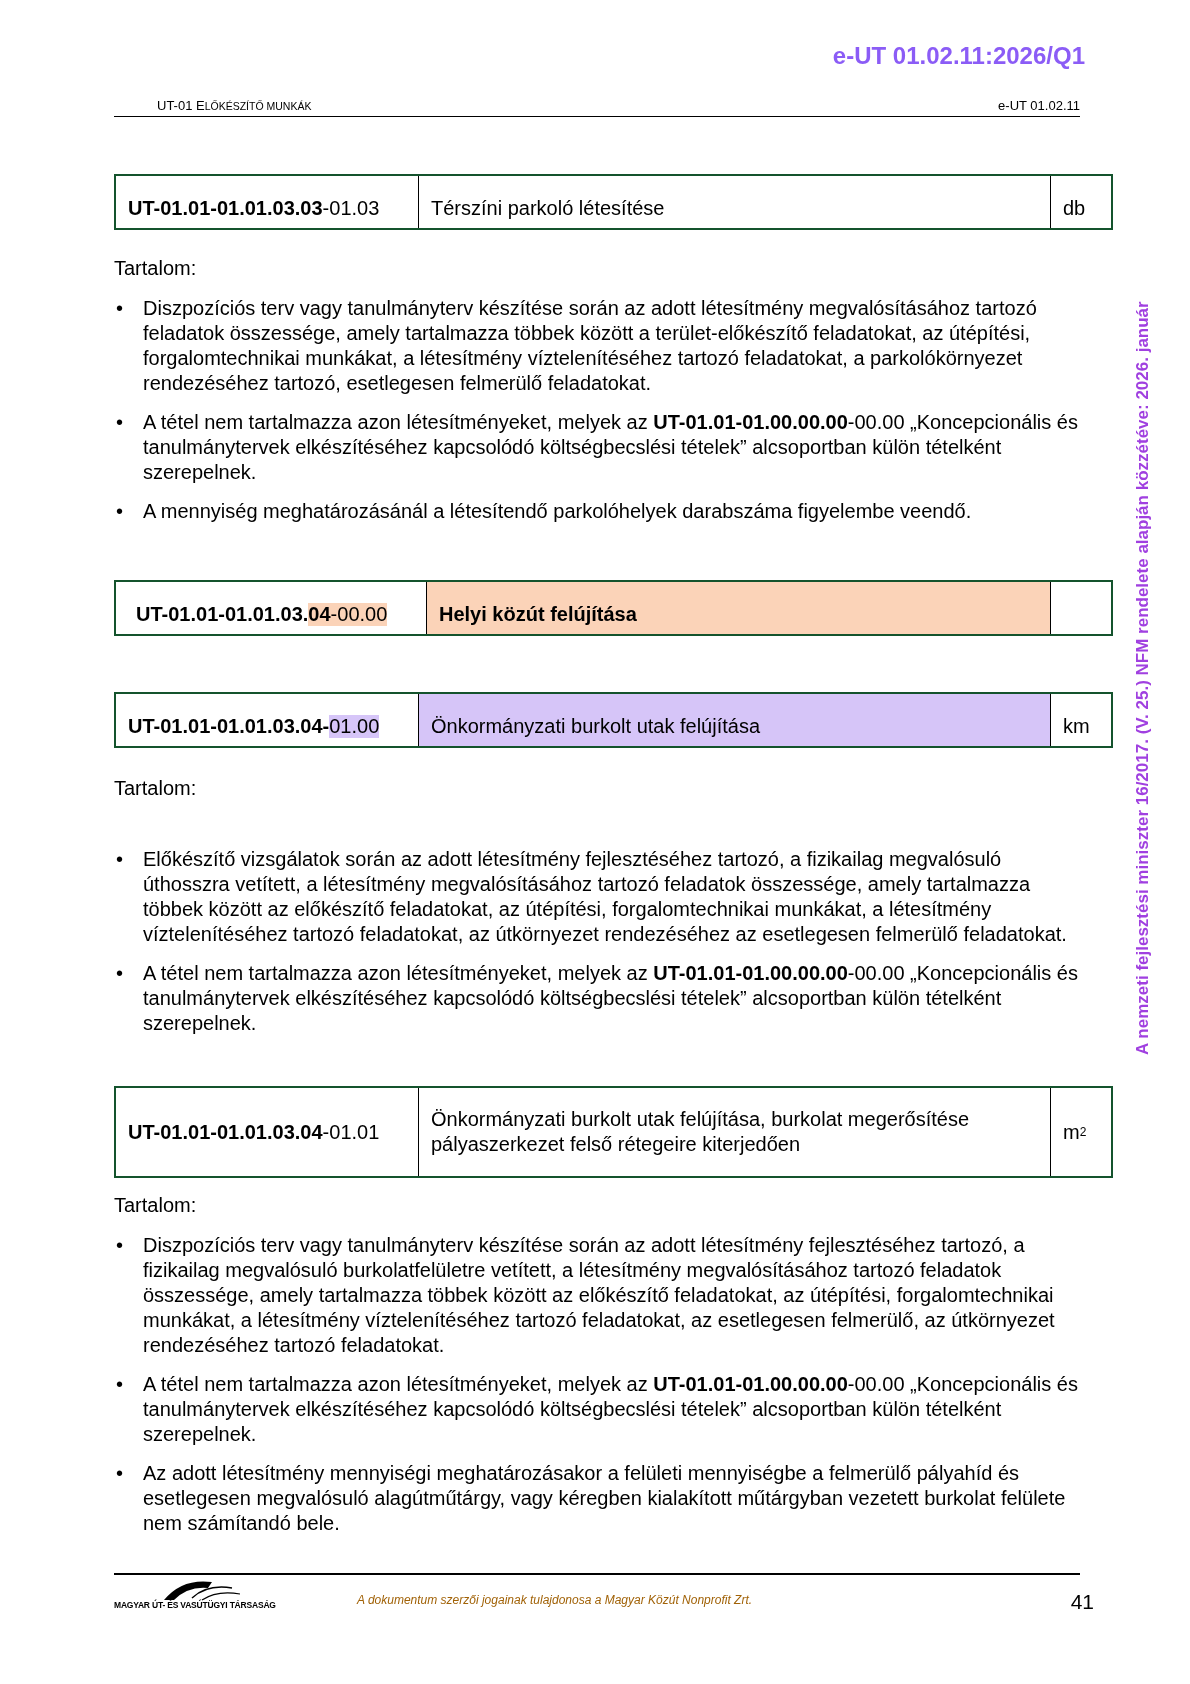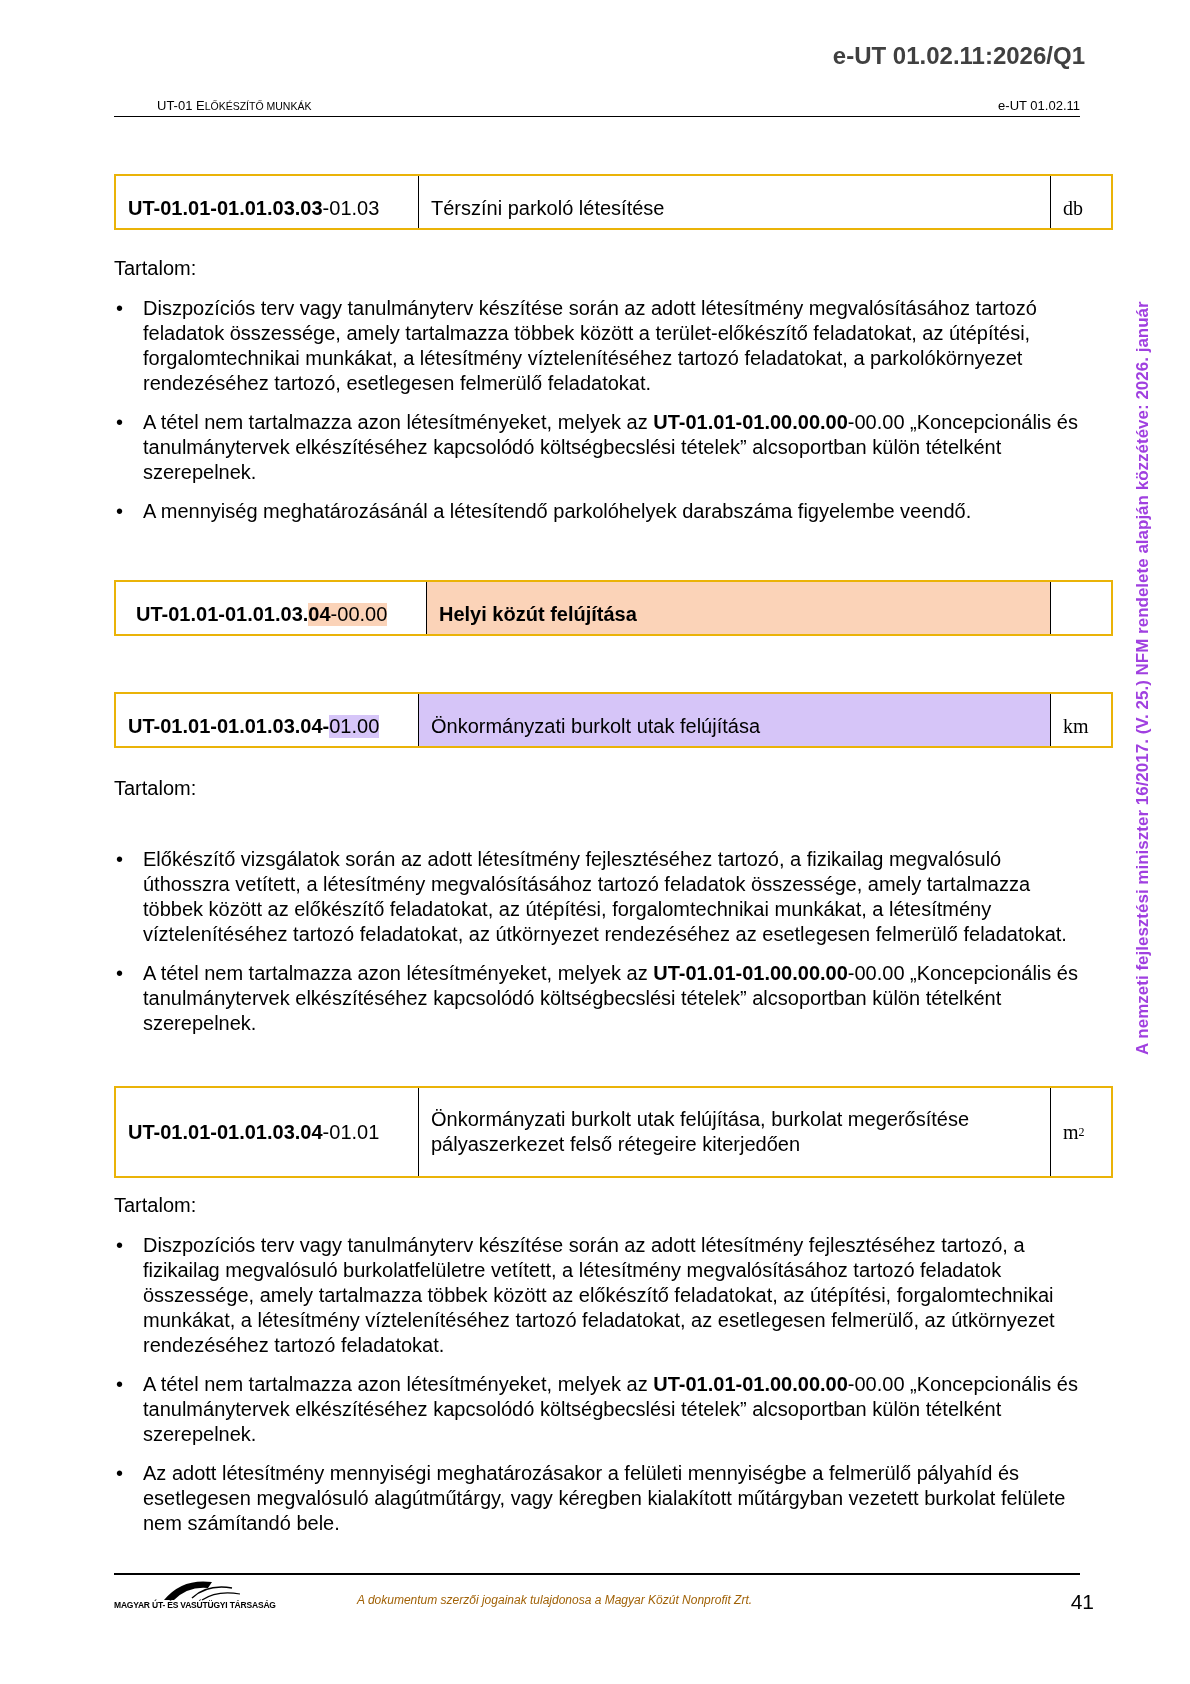--- a/index.html
+++ b/index.html
@@ -1,27 +1,27 @@
 <!DOCTYPE html>
 <html><head>
 <meta charset="utf-8">
 <style>
   html, body { margin: 0; padding: 0; background: #ffffff; }
   body { width: 1190px; height: 1684px; position: relative; font-family: "Liberation Sans", sans-serif; color: #000; overflow: hidden; }
-  .top-code { position: absolute; right: 105px; top: 42px; font-size: 24px; font-weight: bold; color: #404040; }
+  .top-code { position: absolute; right: 105px; top: 42px; font-size: 24px; font-weight: bold; color: #8b5cf6; }
   .hdr { position: absolute; left: 114px; top: 96px; width: 966px; height: 20px; border-bottom: 1.5px solid #000; font-size: 13px; }
   .hdr-left { position: absolute; left: 0; top: 2px; margin-left: 43px; }
   .hdr-left .big { font-size: 13px; }
   .hdr-left .small { font-size: 10.5px; }
   .hdr-right { position: absolute; right: 0; top: 2px; }
   .side { position: absolute; left: 1133px; top: 1055px; width: 900px; transform-origin: 0 0; transform: rotate(-90deg); font-size: 17px; font-weight: bold; color: #a040e0; white-space: nowrap; }
-  .item { position: absolute; left: 114px; width: 999px; border: 2px solid #eab308; display: flex; box-sizing: border-box; font-size: 20px; }
+  .item { position: absolute; left: 114px; width: 999px; border: 2px solid #14532d; display: flex; box-sizing: border-box; font-size: 20px; }
   .item .code { width: 303px; border-right: 1.5px solid #000; display: flex; align-items: flex-end; padding: 0 0 8px 12px; box-sizing: border-box; white-space: nowrap; }
   .item .title { flex: 1; border-right: 1.5px solid #000; padding: 0 0 8px 12px; display: flex; align-items: flex-end; box-sizing: border-box; }
-  .item .unit { width: 60px; padding: 0 0 8px 12px; display: flex; align-items: flex-end; box-sizing: border-box; font-family: Liberation Serif, serif; }
+  .item .unit { width: 60px; padding: 0 0 8px 12px; display: flex; align-items: flex-end; box-sizing: border-box; }
   .b { font-weight: bold; }
   .hl-orange { background: #fbd3b8; }
   .hl-purple { background: #d6c5f8; }
   .label { position: absolute; left: 114px; font-size: 20px; }
   .bullets { position: absolute; left: 114px; width: 970px; margin: 0; padding: 0; list-style: none; font-size: 20px; line-height: 25px; }
   .bullets li { position: relative; padding-left: 29px; margin-bottom: 14px; }
   .bullets li::before { content: "•"; position: absolute; left: 2px; top: 0; }
   .footer-line { position: absolute; left: 114px; top: 1573px; width: 966px; border-top: 2.5px solid #000; }
   .logo { position: absolute; left: 114px; top: 1578px; width: 150px; height: 40px; }
   .logo-text { position: absolute; left: 0; top: 22px; font-size: 8.5px; font-weight: bold; white-space: nowrap; letter-spacing: -0.2px; }

